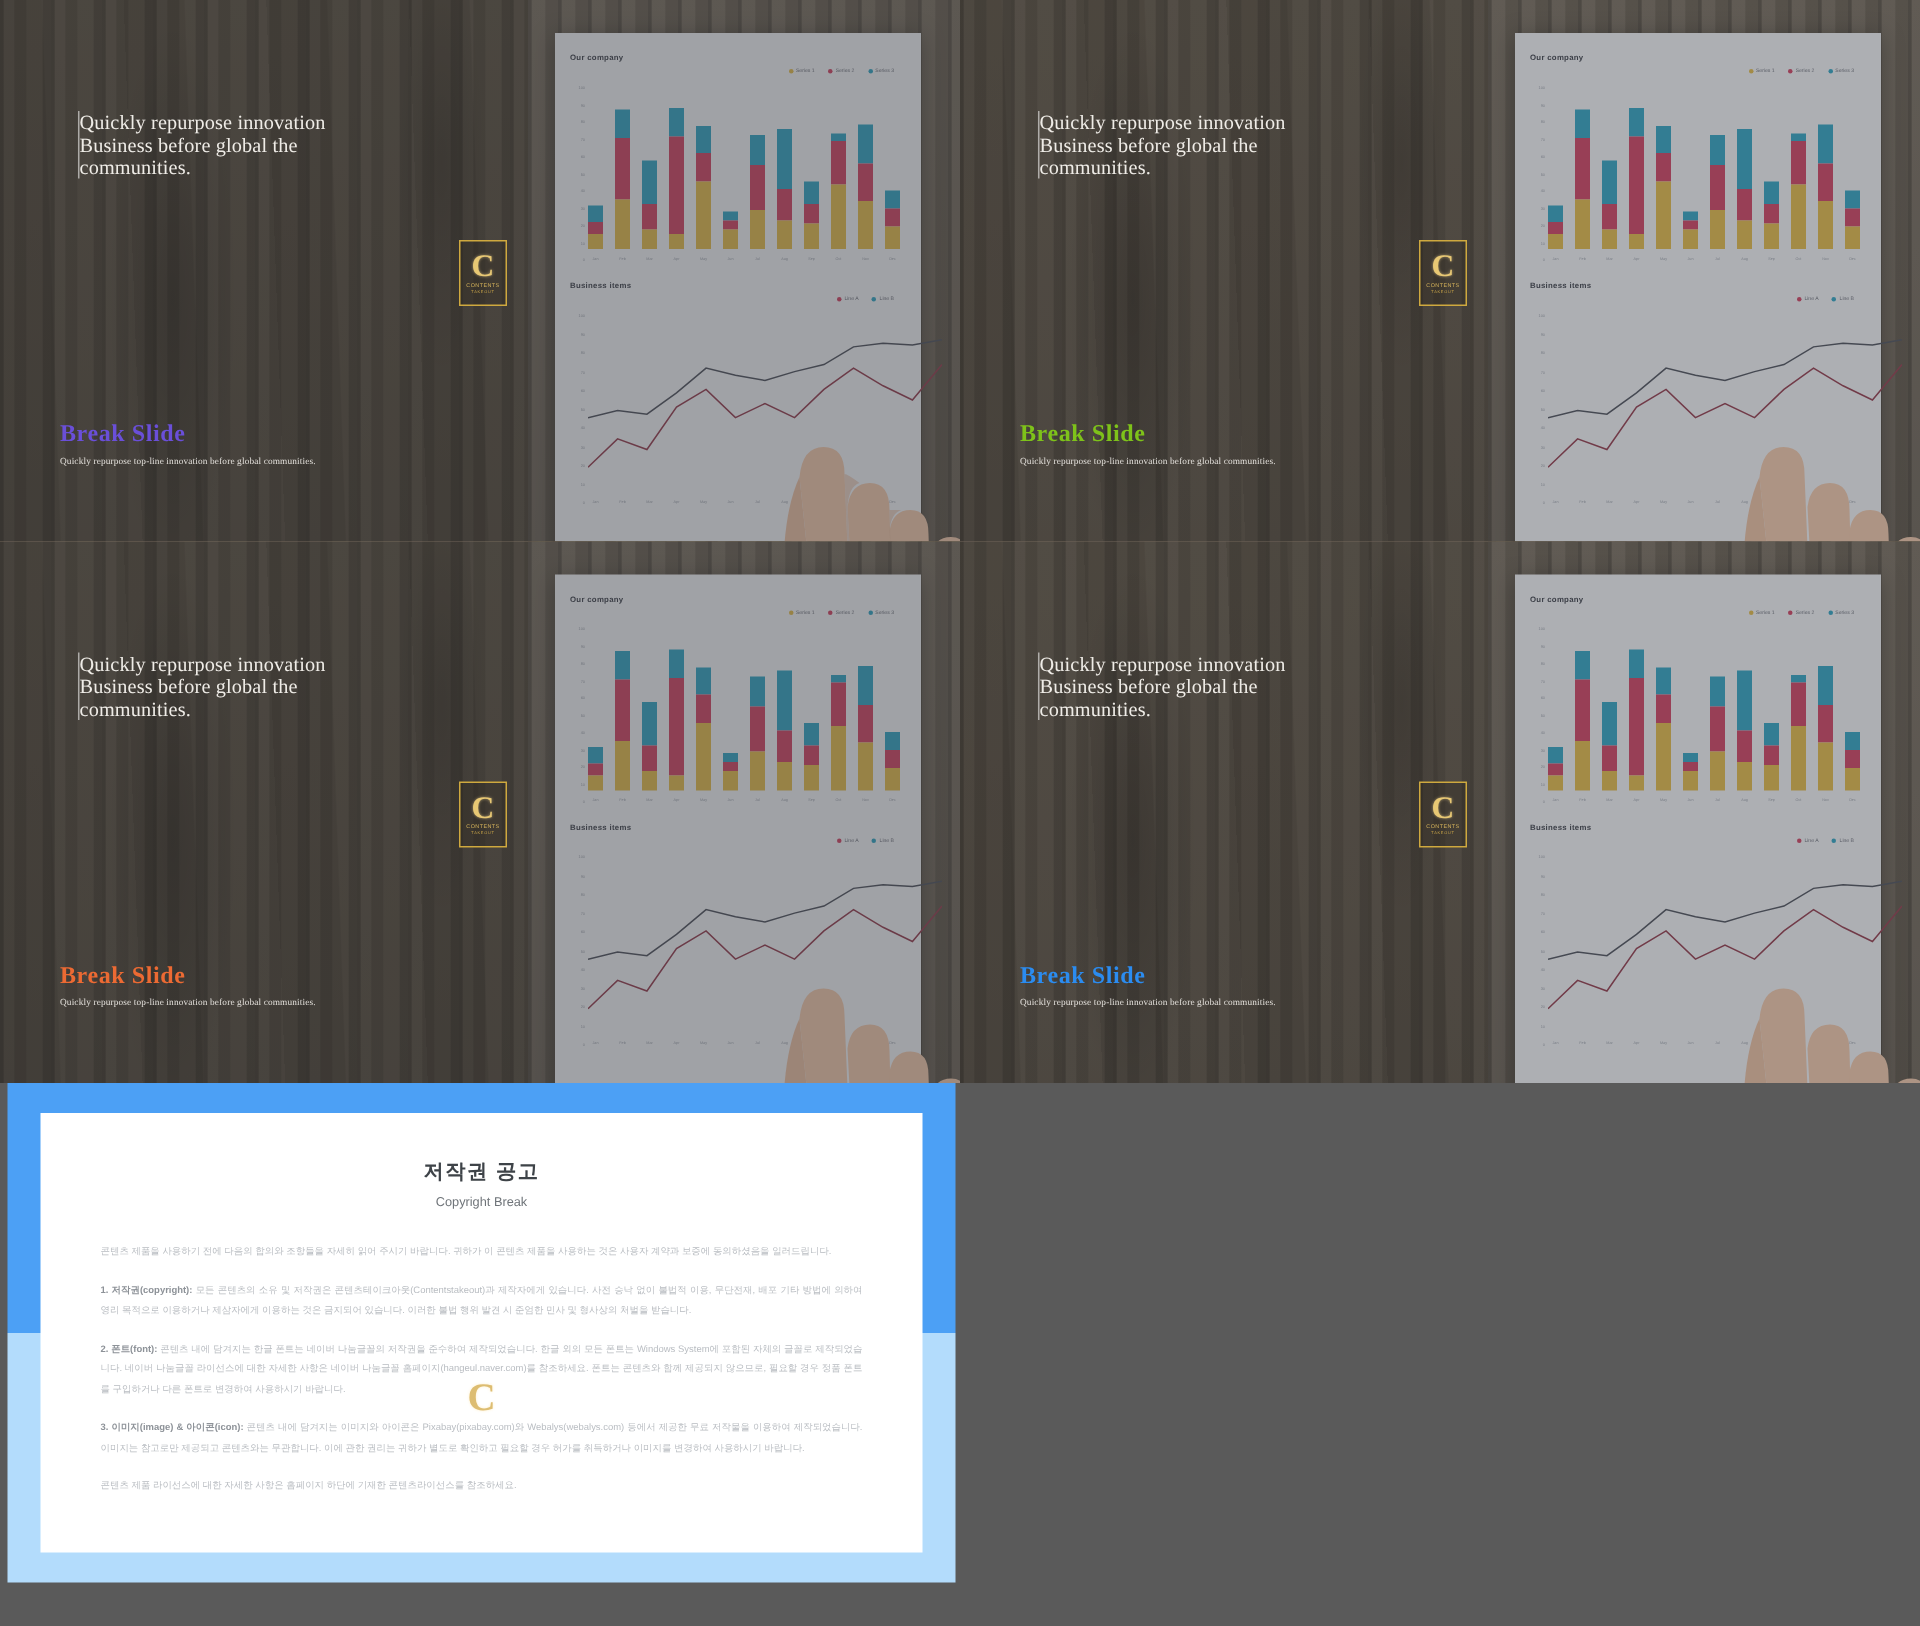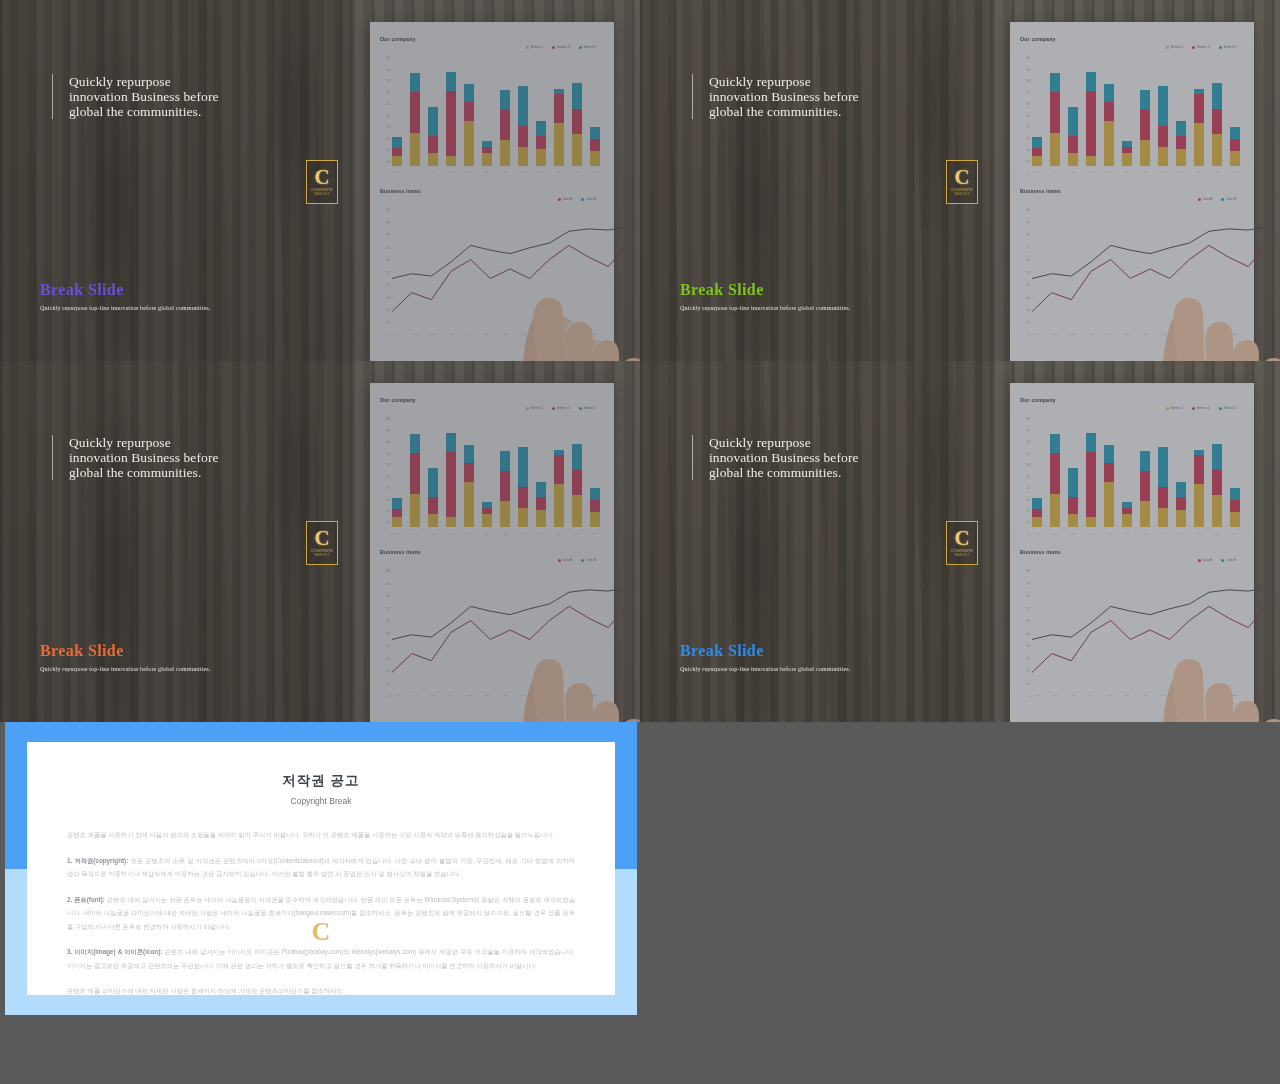--- a/index.html
+++ b/index.html
@@ -122,21 +122,20 @@
     position:absolute;
     right:-18px; bottom:-52px;
     width: 175px; height: 215px;
     pointer-events:none;
   }
 
   
   .quote {
     position:absolute;
     left: 52px; top: 74px;
-    padding-left: 16px;
     border-left: 1px solid rgba(255,255,255,.55);
     color: #efece7;
     font-family: "Liberation Serif", serif;
     font-size: 13.5px;
     line-height: 15px;
     letter-spacing: .1px;
     width: 170px;
   }
   .break-title {
     position:absolute;
@@ -173,21 +172,21 @@
   }
   .logo-word { font-size: 3.6px; color:#d9b65c; letter-spacing:.3px; }
   .logo-word2 { font-size: 2.6px; color:#c9a449; letter-spacing:.5px; }
 
   .slide .logo-mark { right: 302px; top: 160px; }
 
   
   .copyright-panel {
     position:absolute;
     left: 5px; top: 722px;
-    width: 632px; height: 293px;
+    width: 632px; height: 333px;
     background: linear-gradient(180deg, #4ca0f5 0%, #4ca0f5 50%, #b3dcfc 50%, #b3dcfc 100%);
     padding: 20px 22px;
   }
   .copyright-page {
     position:relative;
     width:100%; height:100%;
     background:#fff;
     padding: 30px 40px 20px 40px;
     overflow:hidden;
   }

